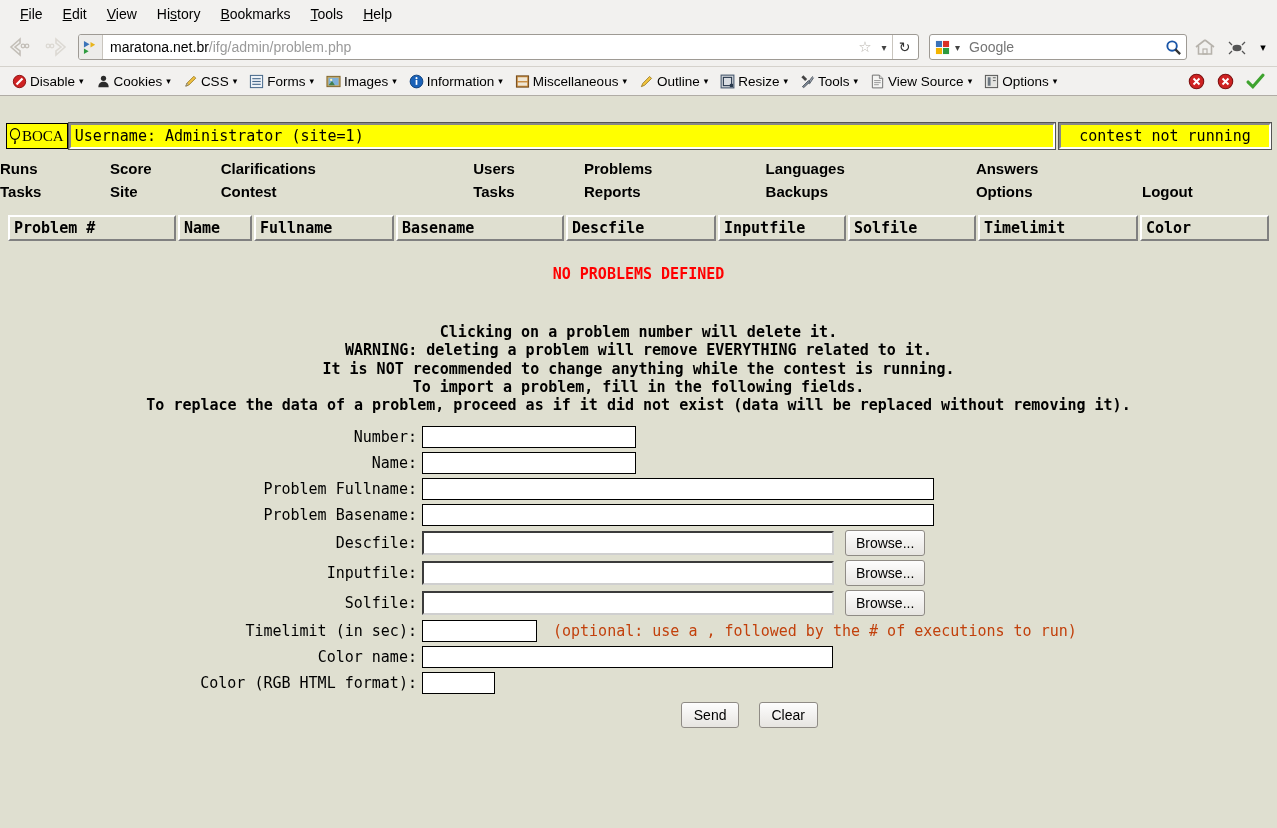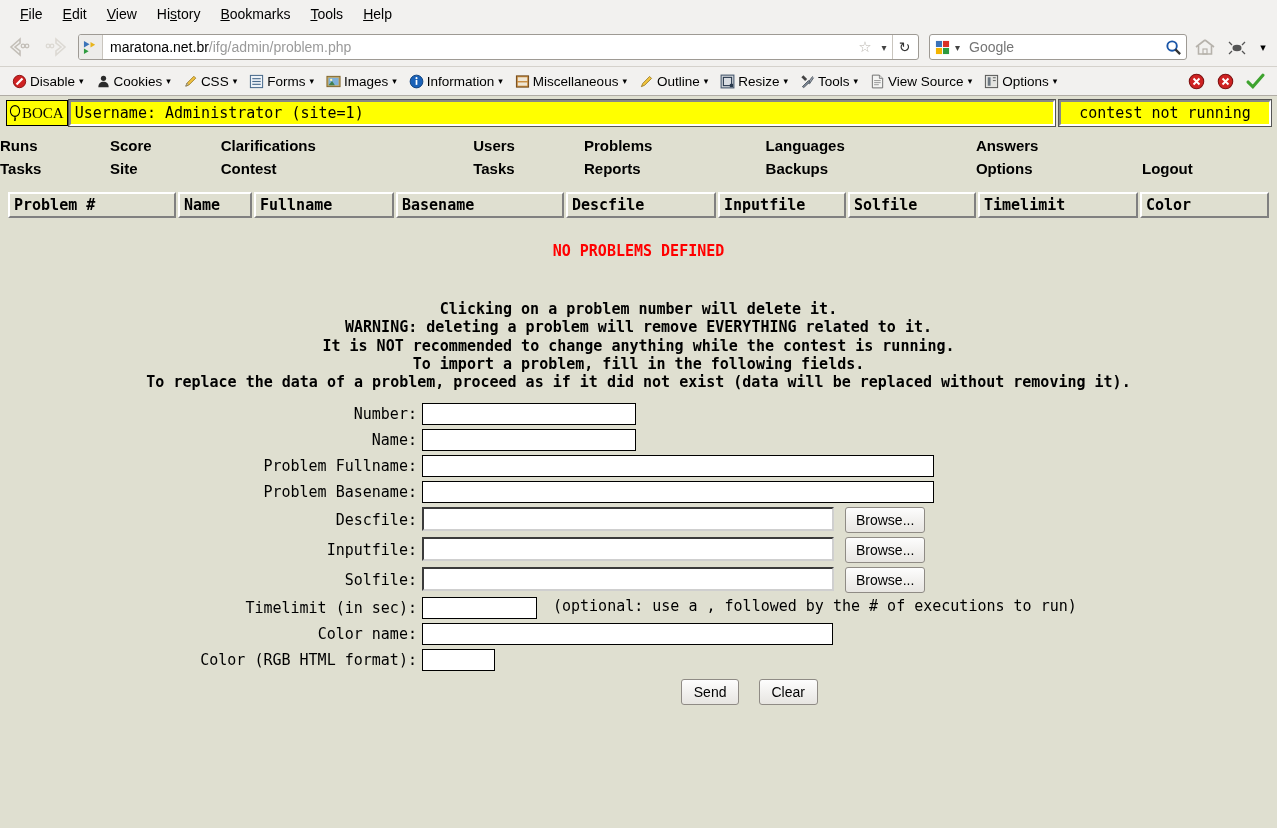--- a/index.html
+++ b/index.html
@@ -165,20 +165,21 @@
     background: #dfdfd0;
     width: 1277px;
     height: 690px;
     font-family: "DejaVu Sans Mono", monospace;
   }
   .statusrow {
     display: flex;
     padding: 4px 6px 0 6px;
     gap: 0;
     align-items: stretch;
+    margin-top: 23px;
   }
   .boca-logo {
     background: #ffff00;
     border: 1px solid #000;
     padding: 1px 3px 1px 2px;
     display: flex;
     align-items: center;
     font-family: "Liberation Serif", serif;
     font-size: 15px;
     line-height: 1;
@@ -293,21 +294,21 @@
     background: #fff;
     padding: 0 2px;
     outline: none;
   }
   input.w-num   { width: 214px; }
   input.w-wide  { width: 512px; }
   input.w-tl    { width: 115px; }
   input.w-color { width: 411px; }
   input.w-rgb   { width: 73px; }
 
-  .filewrap { display: flex; gap: 8px; }
+  .filewrap { display: flex; align-items: center; gap: 8px; }
   input.fileinput {
     font-family: "DejaVu Sans Mono", monospace;
     font-size: 15px;
     height: 24px;
     width: 412px;
     background: #fff;
     border: 2px solid;
     border-color: #3b3b3b #cfcfcf #cfcfcf #3b3b3b;
     padding: 0 2px;
     outline: none;
@@ -321,21 +322,21 @@
     background: linear-gradient(to bottom,#fdfdfd 0%,#e7e5e1 100%);
     border: 1px solid #8f8b85;
     border-radius: 3px;
     color: #000;
     cursor: pointer;
   }
   .hint {
     font-family: "DejaVu Sans Mono", monospace;
     font-size: 15px;
     padding-left: 8px;
-    color: #000000;
+    color: #c2410c;
     white-space: nowrap;
   }
   .btnrow { text-align: center; padding-top: 6px !important; }
   .fbtn {
     font-family: "Liberation Sans", sans-serif;
     font-size: 14px;
     height: 26px;
     min-width: 58px;
     padding: 0 12px;
     margin: 0 5px;

